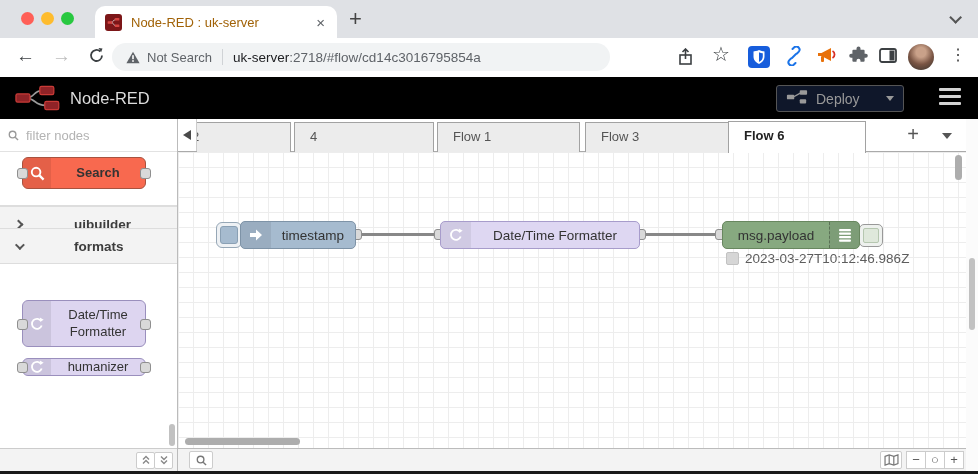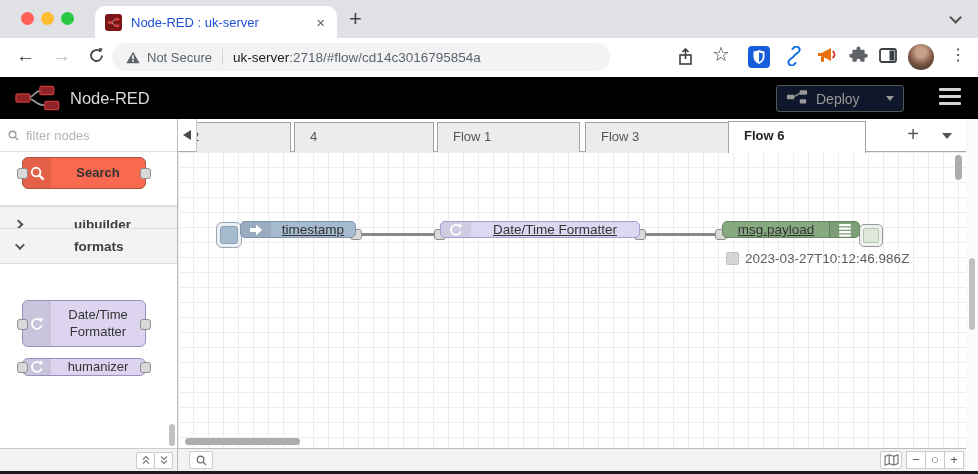--- a/index.html
+++ b/index.html
@@ -9,21 +9,21 @@
   
   .mac-bar { position:absolute; left:0; top:0; width:978px; height:38px; background:#dfe1e5; }
   .tl { position:absolute; top:12px; width:13px; height:13px; border-radius:50%; }
   .tl-red { left:21px; background:#ff5f57; }
   .tl-yellow { left:41px; background:#febc2e; }
   .tl-green { left:61px; background:#28c840; }
   .chrome-tab { position:absolute; left:95px; top:6px; width:242px; height:32px; background:#fff;
     border-radius:10px 10px 0 0; display:flex; align-items:center; padding:0 10px; }
   .favicon { width:17px; height:17px; border-radius:3px; background:#7c1618; margin-right:9px; flex:none;
     display:flex; align-items:center; justify-content:center; }
-  .chrome-tab-title { font-size:13px; color:#1d4ed8; flex:1; white-space:nowrap; overflow:hidden; }
+  .chrome-tab-title { font-size:13px; color:#a16207; flex:1; white-space:nowrap; overflow:hidden; }
   .tab-close { font-size:15px; color:#5f6368; padding:0 2px; cursor:default; }
   .new-tab-plus { position:absolute; left:349px; top:4px; font-size:22px; color:#444; line-height:30px; }
   .mac-chevron { position:absolute; right:20px; top:15px; width:9px; height:9px;
     border-right:2px solid #555; border-bottom:2px solid #555; transform:rotate(45deg) translateY(-3px); }
 
   
   .toolbar { position:absolute; left:0; top:38px; width:978px; height:39px; background:#fff; }
   .nav-ico { position:absolute; top:7px; font-size:19px; color:#474747; }
   .url-bar { position:absolute; left:112px; top:5px; width:498px; height:28px; background:#f1f3f4;
     border-radius:14px; display:flex; align-items:center; padding:0 14px; }
@@ -88,22 +88,22 @@
   .ftab-active { background:#fff; top:2px; height:32px; font-weight:bold; color:#222; z-index:3; }
   .tab-plus { position:absolute; left:717px; top:0; width:36px; height:32px; text-align:center;
     font-size:20px; color:#555; line-height:31px; }
   .tab-caret { position:absolute; left:764px; top:14px; width:0; height:0; border:5px solid transparent;
     border-top:6px solid #555; }
 
   .canvas { position:absolute; left:0; top:33px; width:788px; height:296px; background:#fff;
     background-image:linear-gradient(to right,#ededed 1px,transparent 1px),
                      linear-gradient(to bottom,#ededed 1px,transparent 1px);
     background-size:15px 15px; overflow:hidden; }
-  .fnode { position:absolute; height:17px; border:1px solid; border-radius:5px; display:flex;
-    align-items:stretch; font-size:13.5px; color:#333; z-index:2;text-decoration:underline; }
+  .fnode { position:absolute; height:28px; border:1px solid; border-radius:5px; display:flex;
+    align-items:stretch; font-size:13.5px; color:#333; z-index:2; }
   .fnode .nicon { width:30px; flex:none; display:flex; align-items:center; justify-content:center; }
   .fnode .nlabel { flex:1; display:flex; align-items:center; justify-content:center; padding:0 8px; white-space:nowrap; }
   .node-inject { background:#a6bbcf; border-color:#7e93a7; }
   .node-inject .nicon { background:rgba(0,0,0,0.07); border-radius:4px 0 0 4px; }
   .node-formatter { background:#ded7f2; border-color:#a79ccb; }
   .node-formatter .nicon { background:rgba(0,0,0,0.06); border-radius:4px 0 0 4px; }
   .node-debug { background:#87a980; border-color:#68875f; }
   .node-debug .nicon { background:rgba(0,0,0,0.07); border-radius:0 4px 4px 0; border-left:1px dashed rgba(0,0,0,0.28); }
   .port { position:absolute; width:12px; height:11px; background:#d9d9d9; border:1px solid #8f8f8f;
     border-radius:3px; z-index:1; }
@@ -169,21 +169,21 @@
         </svg>
     </span>
     <div class="url-bar">
       <span class="url-warn">
         <svg width="14" height="13" viewBox="0 0 14 13">
             <path d="M7 0.8 L13.6 12.2 H0.4 Z" fill="#5f6368"></path>
             <rect x="6.2" y="4.2" width="1.6" height="4" fill="#fff"></rect>
             <rect x="6.2" y="9.2" width="1.6" height="1.6" fill="#fff"></rect>
           </svg>
       </span>
-      <span class="url-sec">Not Secure</span>
+      <span class="url-sec">Not Search</span>
       <span class="url-div"></span>
       <span class="url-host">uk-server</span>
         <span class="url-rest">:2718/#flow/cd14c3016795854a</span>
     </div>
     <span class="tb-icon" style="left:678px; top:10px;">
       <svg width="15" height="18" viewBox="0 0 15 18" fill="none" stroke="#3c4043" stroke-width="1.6">
           <rect x="2" y="7" width="11" height="9"></rect>
           <path d="M7.5 1.2 V11 M4.5 4 L7.5 1 L10.5 4"></path>
         </svg>
     </span>

